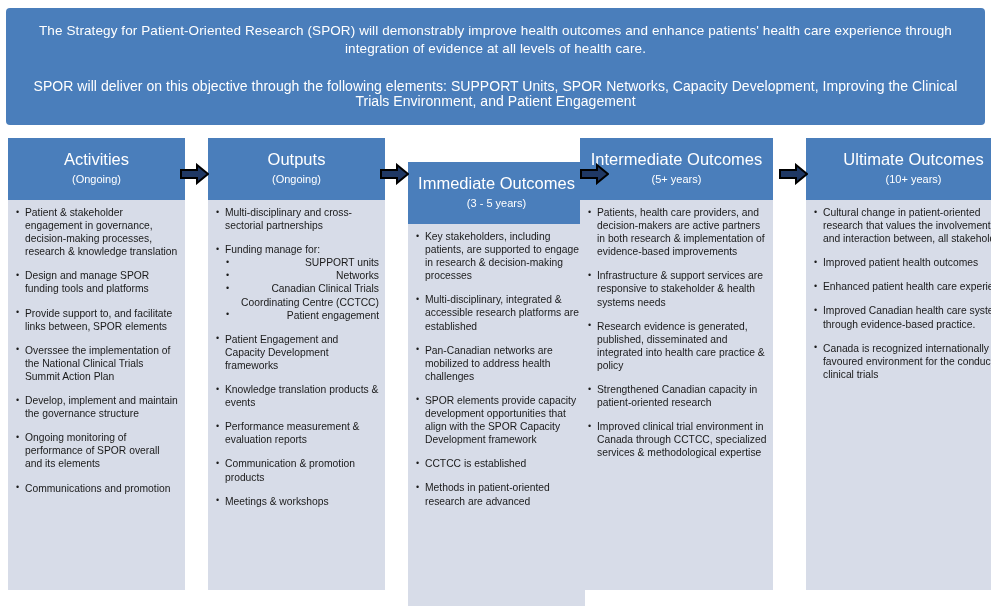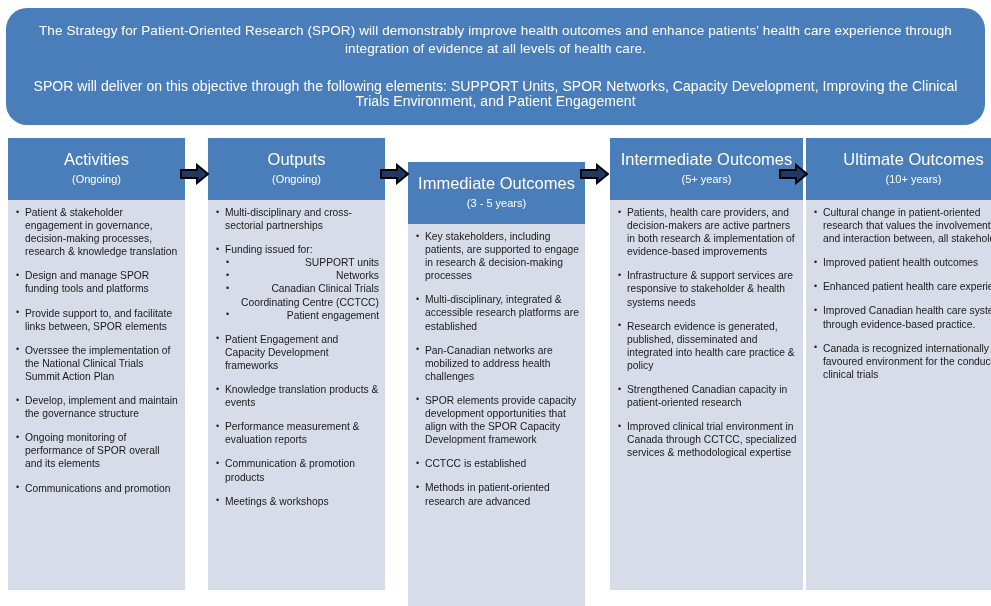--- a/index.html
+++ b/index.html
@@ -20,21 +20,21 @@
   }
 
   
   #banner {
     position: absolute;
     left: 6px;
     top: 8px;
     width: 979px;
     height: 117px;
     background: #4A7EBB;
-    border-radius: 21px;
+    border-radius: 4px;
     box-sizing: border-box;
     padding: 14px 22px 10px 22px;
     color: #ffffff;
     text-align: center;
   }
   #banner .line-main {
     font-size: 13.5px;
     line-height: 17.5px;
     font-weight: normal;
     letter-spacing: 0.1px;
@@ -166,21 +166,21 @@
         </div>
       </div>
       <div class="column" style="left: 208px; width: 177px;">
         <div class="col-head">
           <div class="title">Outputs</div>
           <div class="sub">(Ongoing)</div>
         </div>
         <div class="col-body">
           <ul class="bullets">
             <li><span>Multi-disciplinary and cross-sectorial partnerships</span></li>
-            <li class="tight"><span>Funding issued for:</span><ul class="sub">
+            <li class="tight"><span>Funding manage for:</span><ul class="sub">
                 <li><span>SUPPORT units</span></li>
                 <li><span>Networks</span></li>
                 <li><span>Canadian Clinical Trials Coordinating Centre (CCTCC)</span></li>
                 <li><span>Patient engagement</span></li>
               </ul></li>
             <li><span>Patient Engagement and Capacity Development frameworks</span></li>
             <li><span>Knowledge translation products &amp; events</span></li>
             <li><span>Performance measurement &amp; evaluation reports</span></li>
             <li><span>Communication &amp; promotion products</span></li>
             <li><span>Meetings &amp; workshops</span></li>
@@ -196,21 +196,21 @@
           <ul class="bullets">
             <li><span>Key stakeholders, including patients, are supported to engage in research &amp; decision-making processes</span></li>
             <li><span>Multi-disciplinary, integrated &amp; accessible research platforms are established</span></li>
             <li><span>Pan-Canadian networks are mobilized to address health challenges</span></li>
             <li><span>SPOR elements provide capacity development opportunities that align with the SPOR Capacity Development framework</span></li>
             <li><span>CCTCC is established</span></li>
             <li><span>Methods in patient-oriented research are advanced</span></li>
           </ul>
         </div>
       </div>
-      <div class="column" style="left: 610px; width: 193px;">
+      <div class="column" style="left: 580px; width: 193px;">
         <div class="col-head">
           <div class="title">Intermediate Outcomes</div>
           <div class="sub">(5+ years)</div>
         </div>
         <div class="col-body">
           <ul class="bullets">
             <li><span>Patients, health care providers, and decision-makers are active partners in both research &amp; implementation of evidence-based improvements</span></li>
             <li><span>Infrastructure &amp; support services are responsive to stakeholder &amp; health systems needs</span></li>
             <li><span>Research evidence is generated, published, disseminated and integrated into health care practice &amp; policy</span></li>
             <li><span>Strengthened Canadian capacity in patient-oriented research</span></li>

